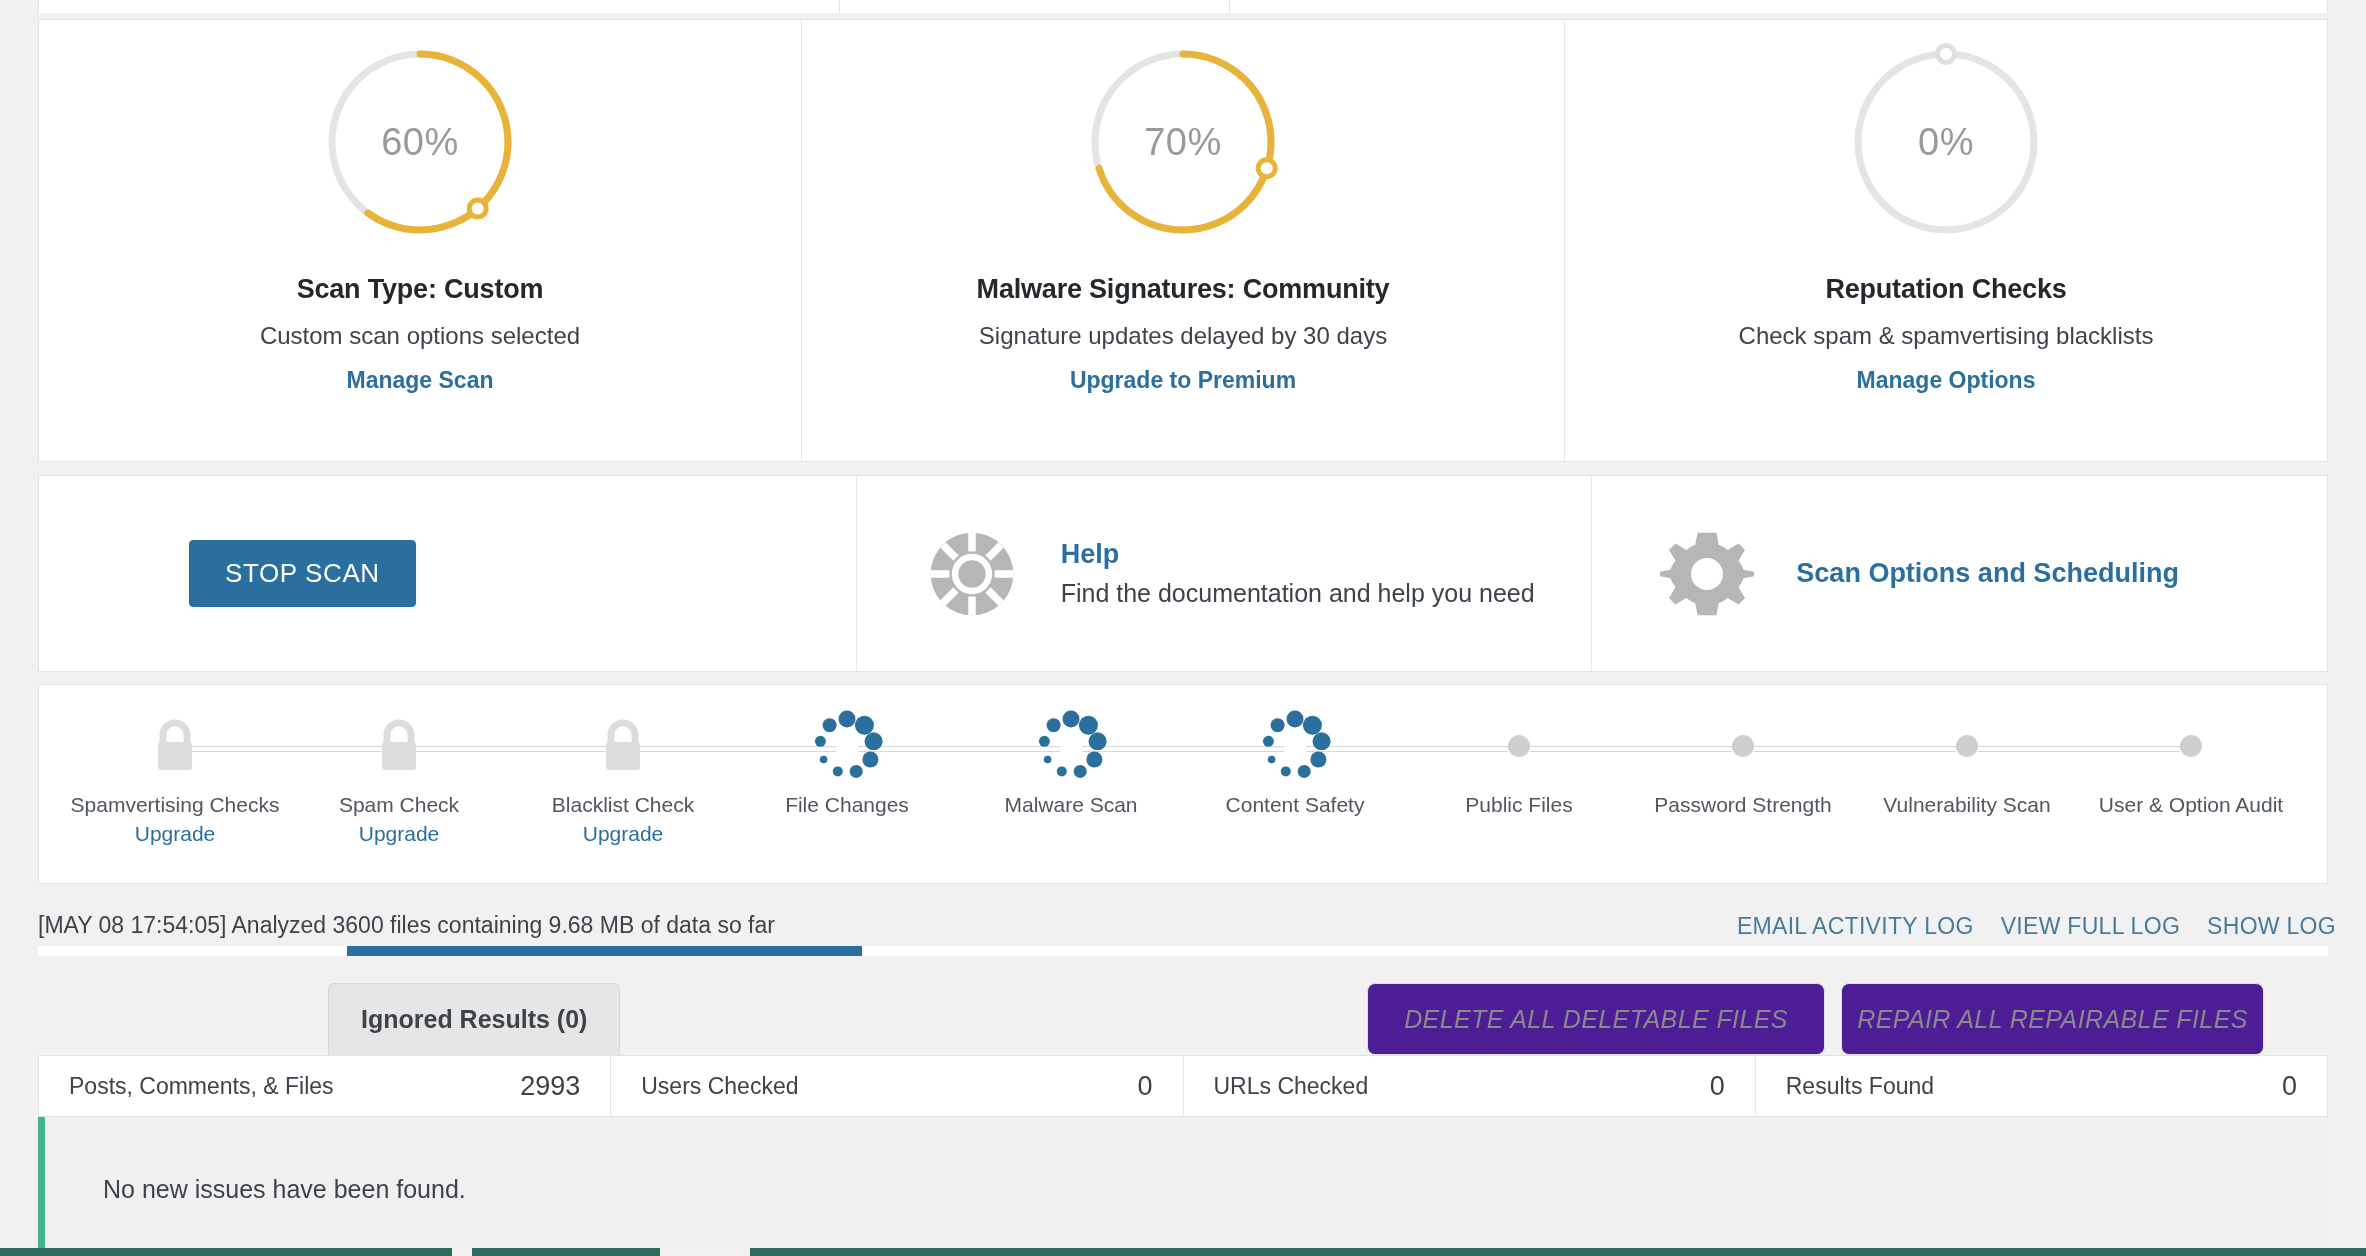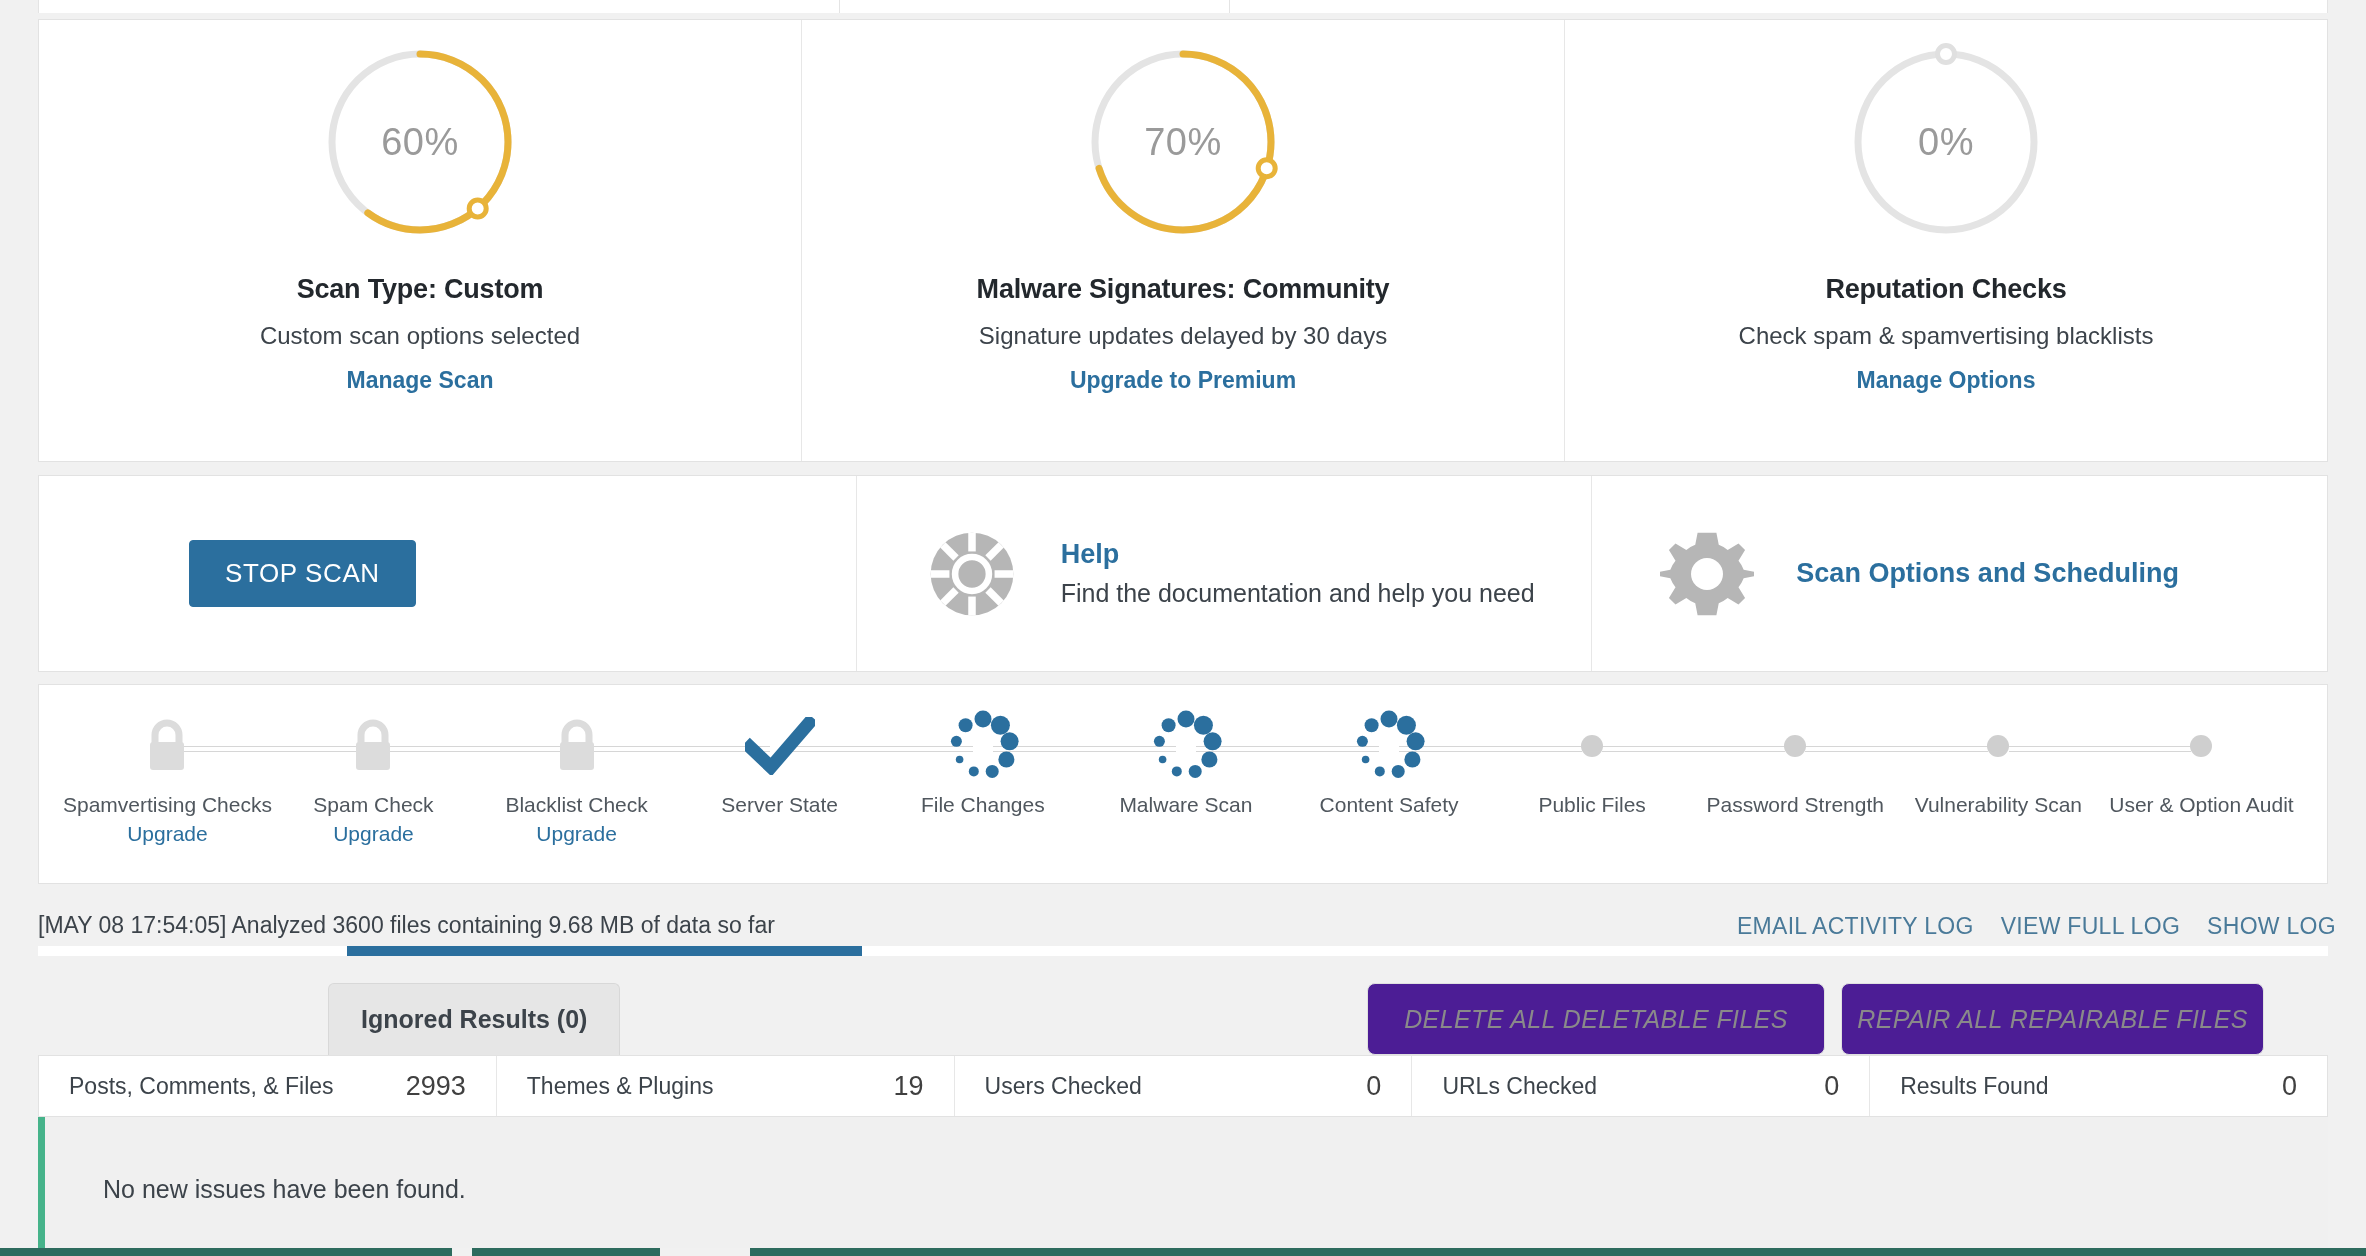--- a/index.html
+++ b/index.html
@@ -265,29 +265,20 @@
                 <path d="M11 25 V17 a12 12 0 0 1 24 0 V25" fill="none" stroke="#dcdcdc" stroke-width="7"></path>
                 <rect x="6" y="24" width="34" height="28" rx="3" fill="#dcdcdc"></rect>
               </svg>
             </div>
             <div class="step-label">Blacklist Check</div>
             <div class="step-upgrade">Upgrade</div>
           </div>
           <div class="step">
             <div class="connector" style="left:55%;width:90%"></div>
             <div class="step-ico">
-              <svg width="70" height="58" viewBox="0 0 70 58">
-                <path d="M5 30 L26 50 L64 6" fill="none" stroke="#2b6f9e" stroke-width="13" stroke-linecap="square" stroke-linejoin="miter"></path>
-              </svg>
-            </div>
-            <div class="step-label">Server State</div>
-          </div>
-          <div class="step">
-            <div class="connector" style="left:55%;width:90%"></div>
-            <div class="step-ico">
               <svg width="80" height="80" viewBox="0 0 80 80">
                 <circle cx="40.0" cy="13.0" r="8.5" fill="#2b6f9e"></circle>
                 <circle cx="57.4" cy="19.3" r="9.5" fill="#2b6f9e"></circle>
                 <circle cx="66.6" cy="35.3" r="9" fill="#2b6f9e"></circle>
                 <circle cx="63.4" cy="53.5" r="8" fill="#2b6f9e"></circle>
                 <circle cx="49.2" cy="65.4" r="6.5" fill="#2b6f9e"></circle>
                 <circle cx="30.8" cy="65.4" r="5" fill="#2b6f9e"></circle>
                 <circle cx="16.6" cy="53.5" r="3.8" fill="#2b6f9e"></circle>
                 <circle cx="13.4" cy="35.3" r="5.5" fill="#2b6f9e"></circle>
                 <circle cx="22.6" cy="19.3" r="7" fill="#2b6f9e"></circle>
@@ -377,24 +368,20 @@
     <div class="ghost-btn" style="left:1329px;width:458px">DELETE ALL DELETABLE FILES</div>
     <div class="ghost-btn" style="left:1803px;width:423px">REPAIR ALL REPAIRABLE FILES</div>
   </div>
 
   <div id="stats-card" class="card">
     <div class="stat">
       <span class="stat-label">Posts, Comments, &amp; Files</span>
       <span class="stat-value">2993</span>
     </div>
     <div class="stat">
-      <span class="stat-label">Themes &amp; Plugins</span>
-      <span class="stat-value">19</span>
-    </div>
-    <div class="stat">
       <span class="stat-label">Users Checked</span>
       <span class="stat-value">0</span>
     </div>
     <div class="stat">
       <span class="stat-label">URLs Checked</span>
       <span class="stat-value">0</span>
     </div>
     <div class="stat">
       <span class="stat-label">Results Found</span>
       <span class="stat-value">0</span>

